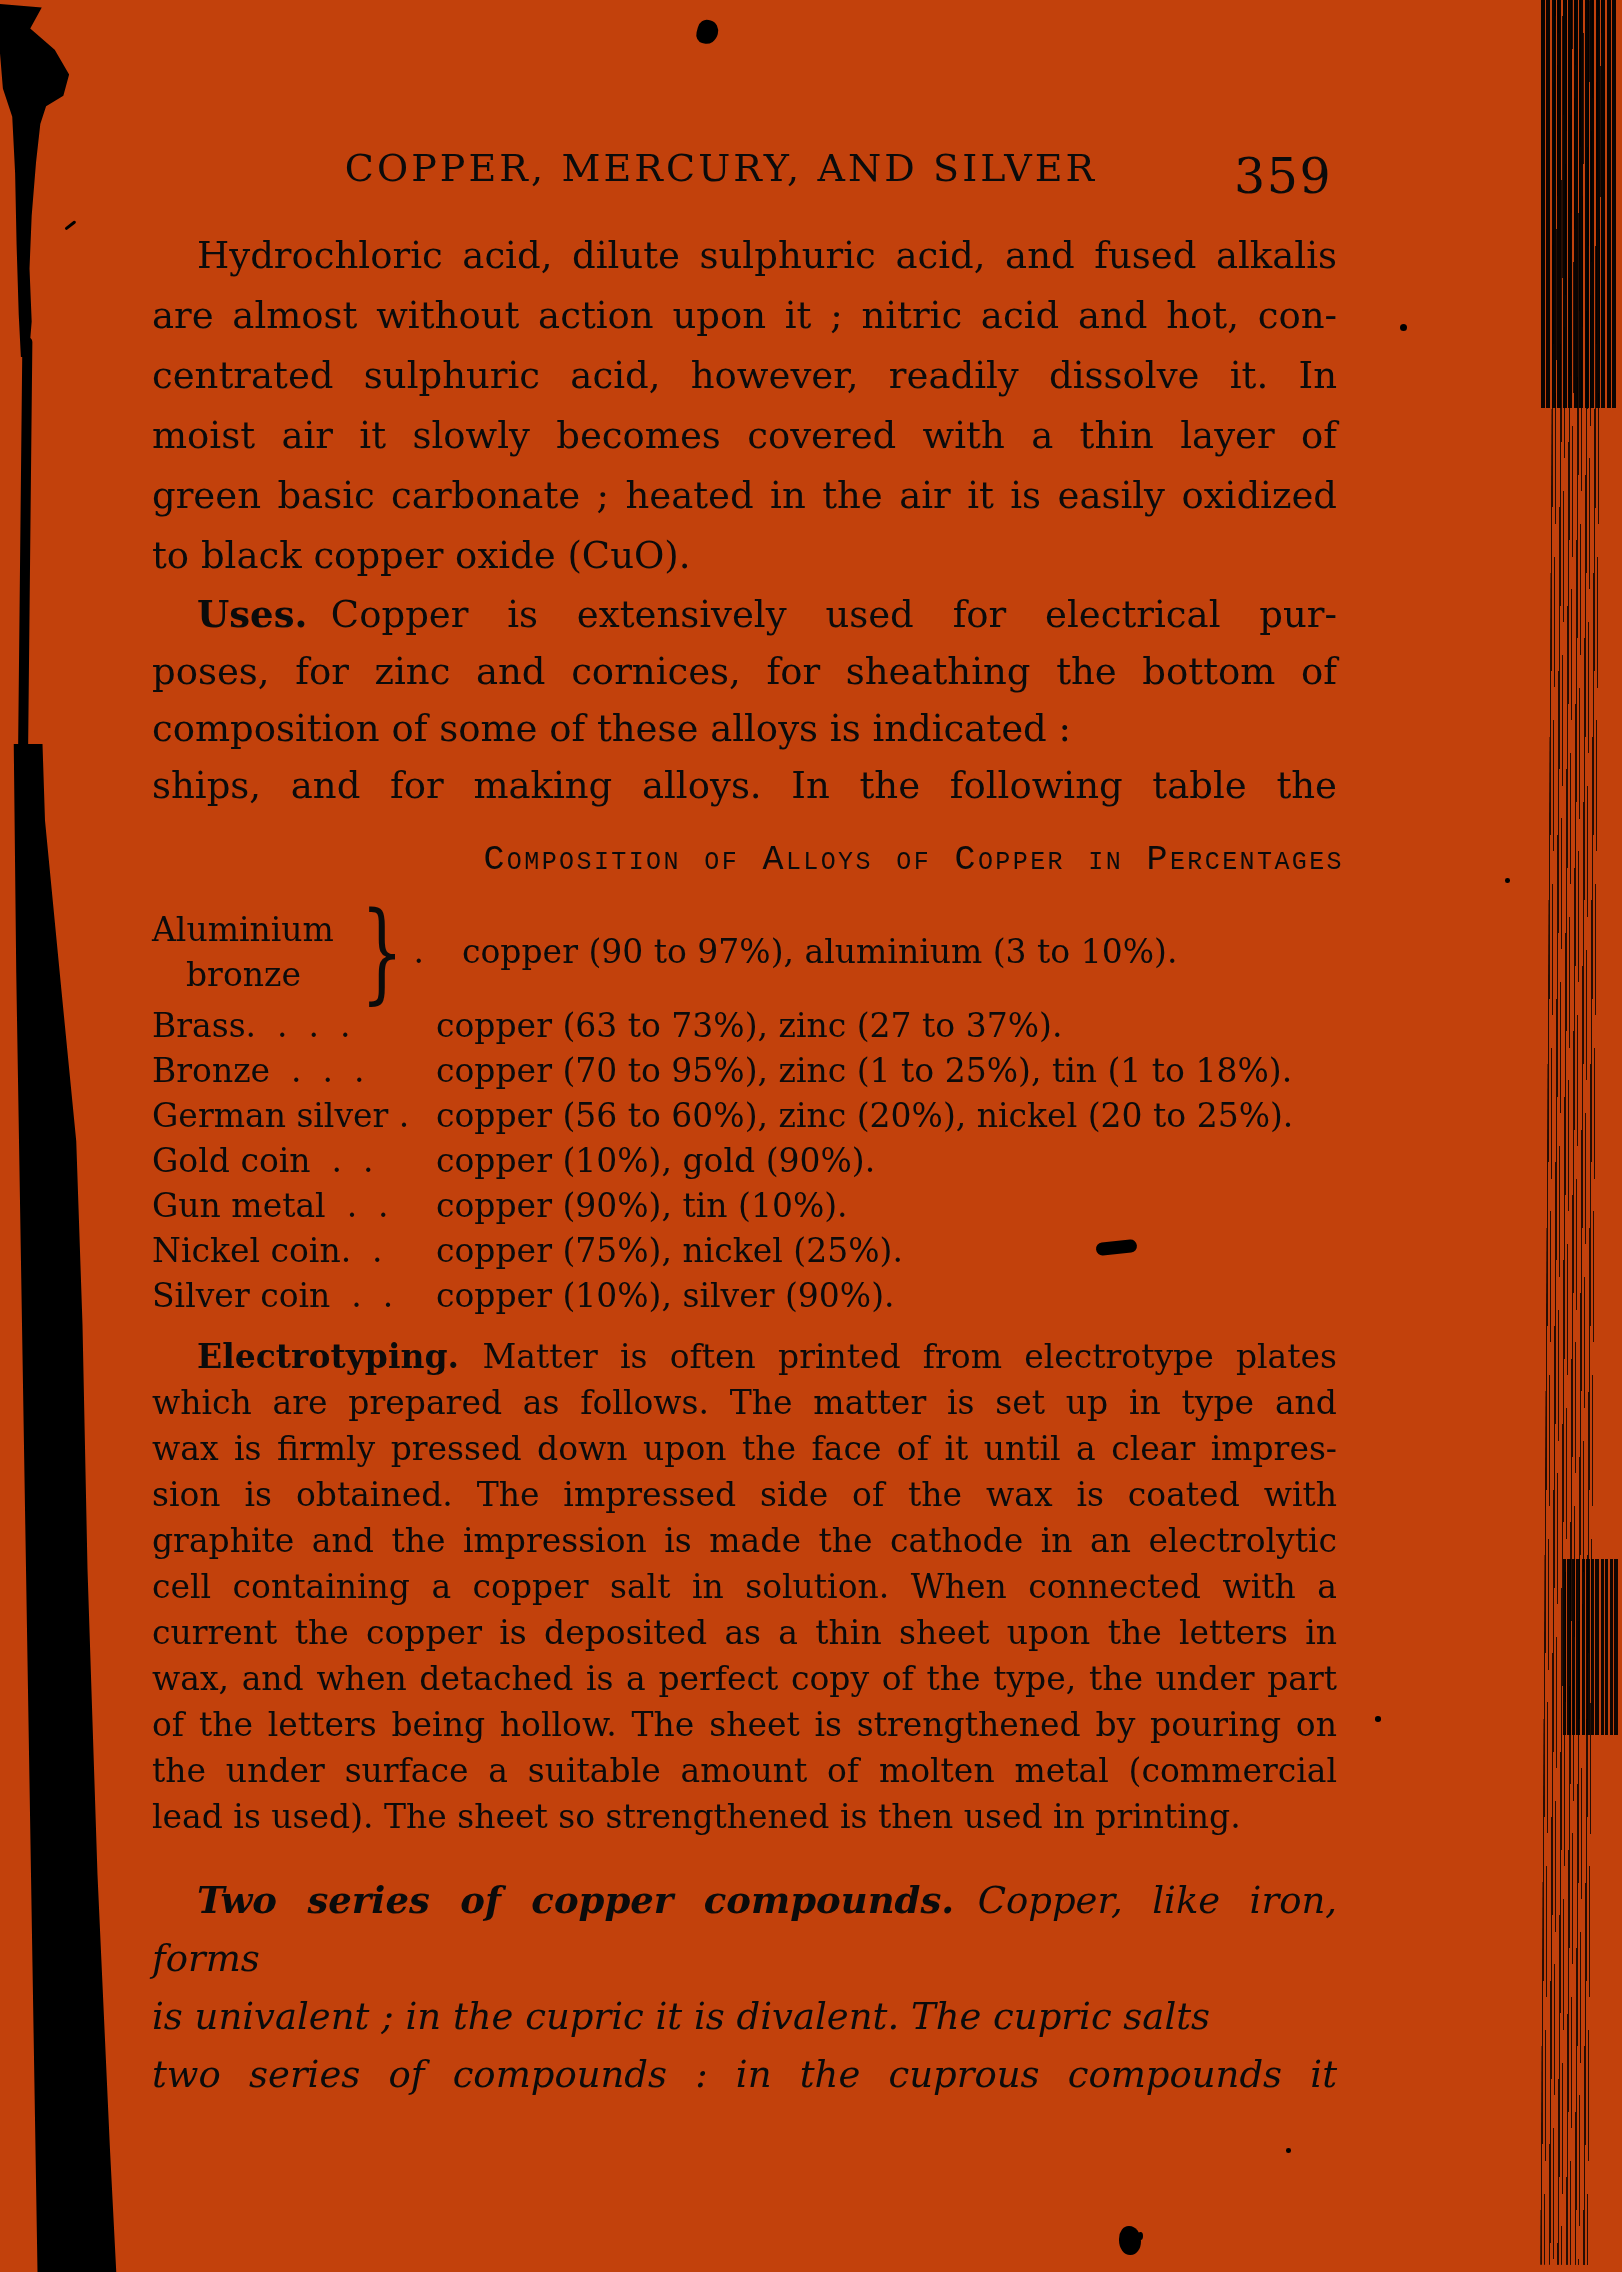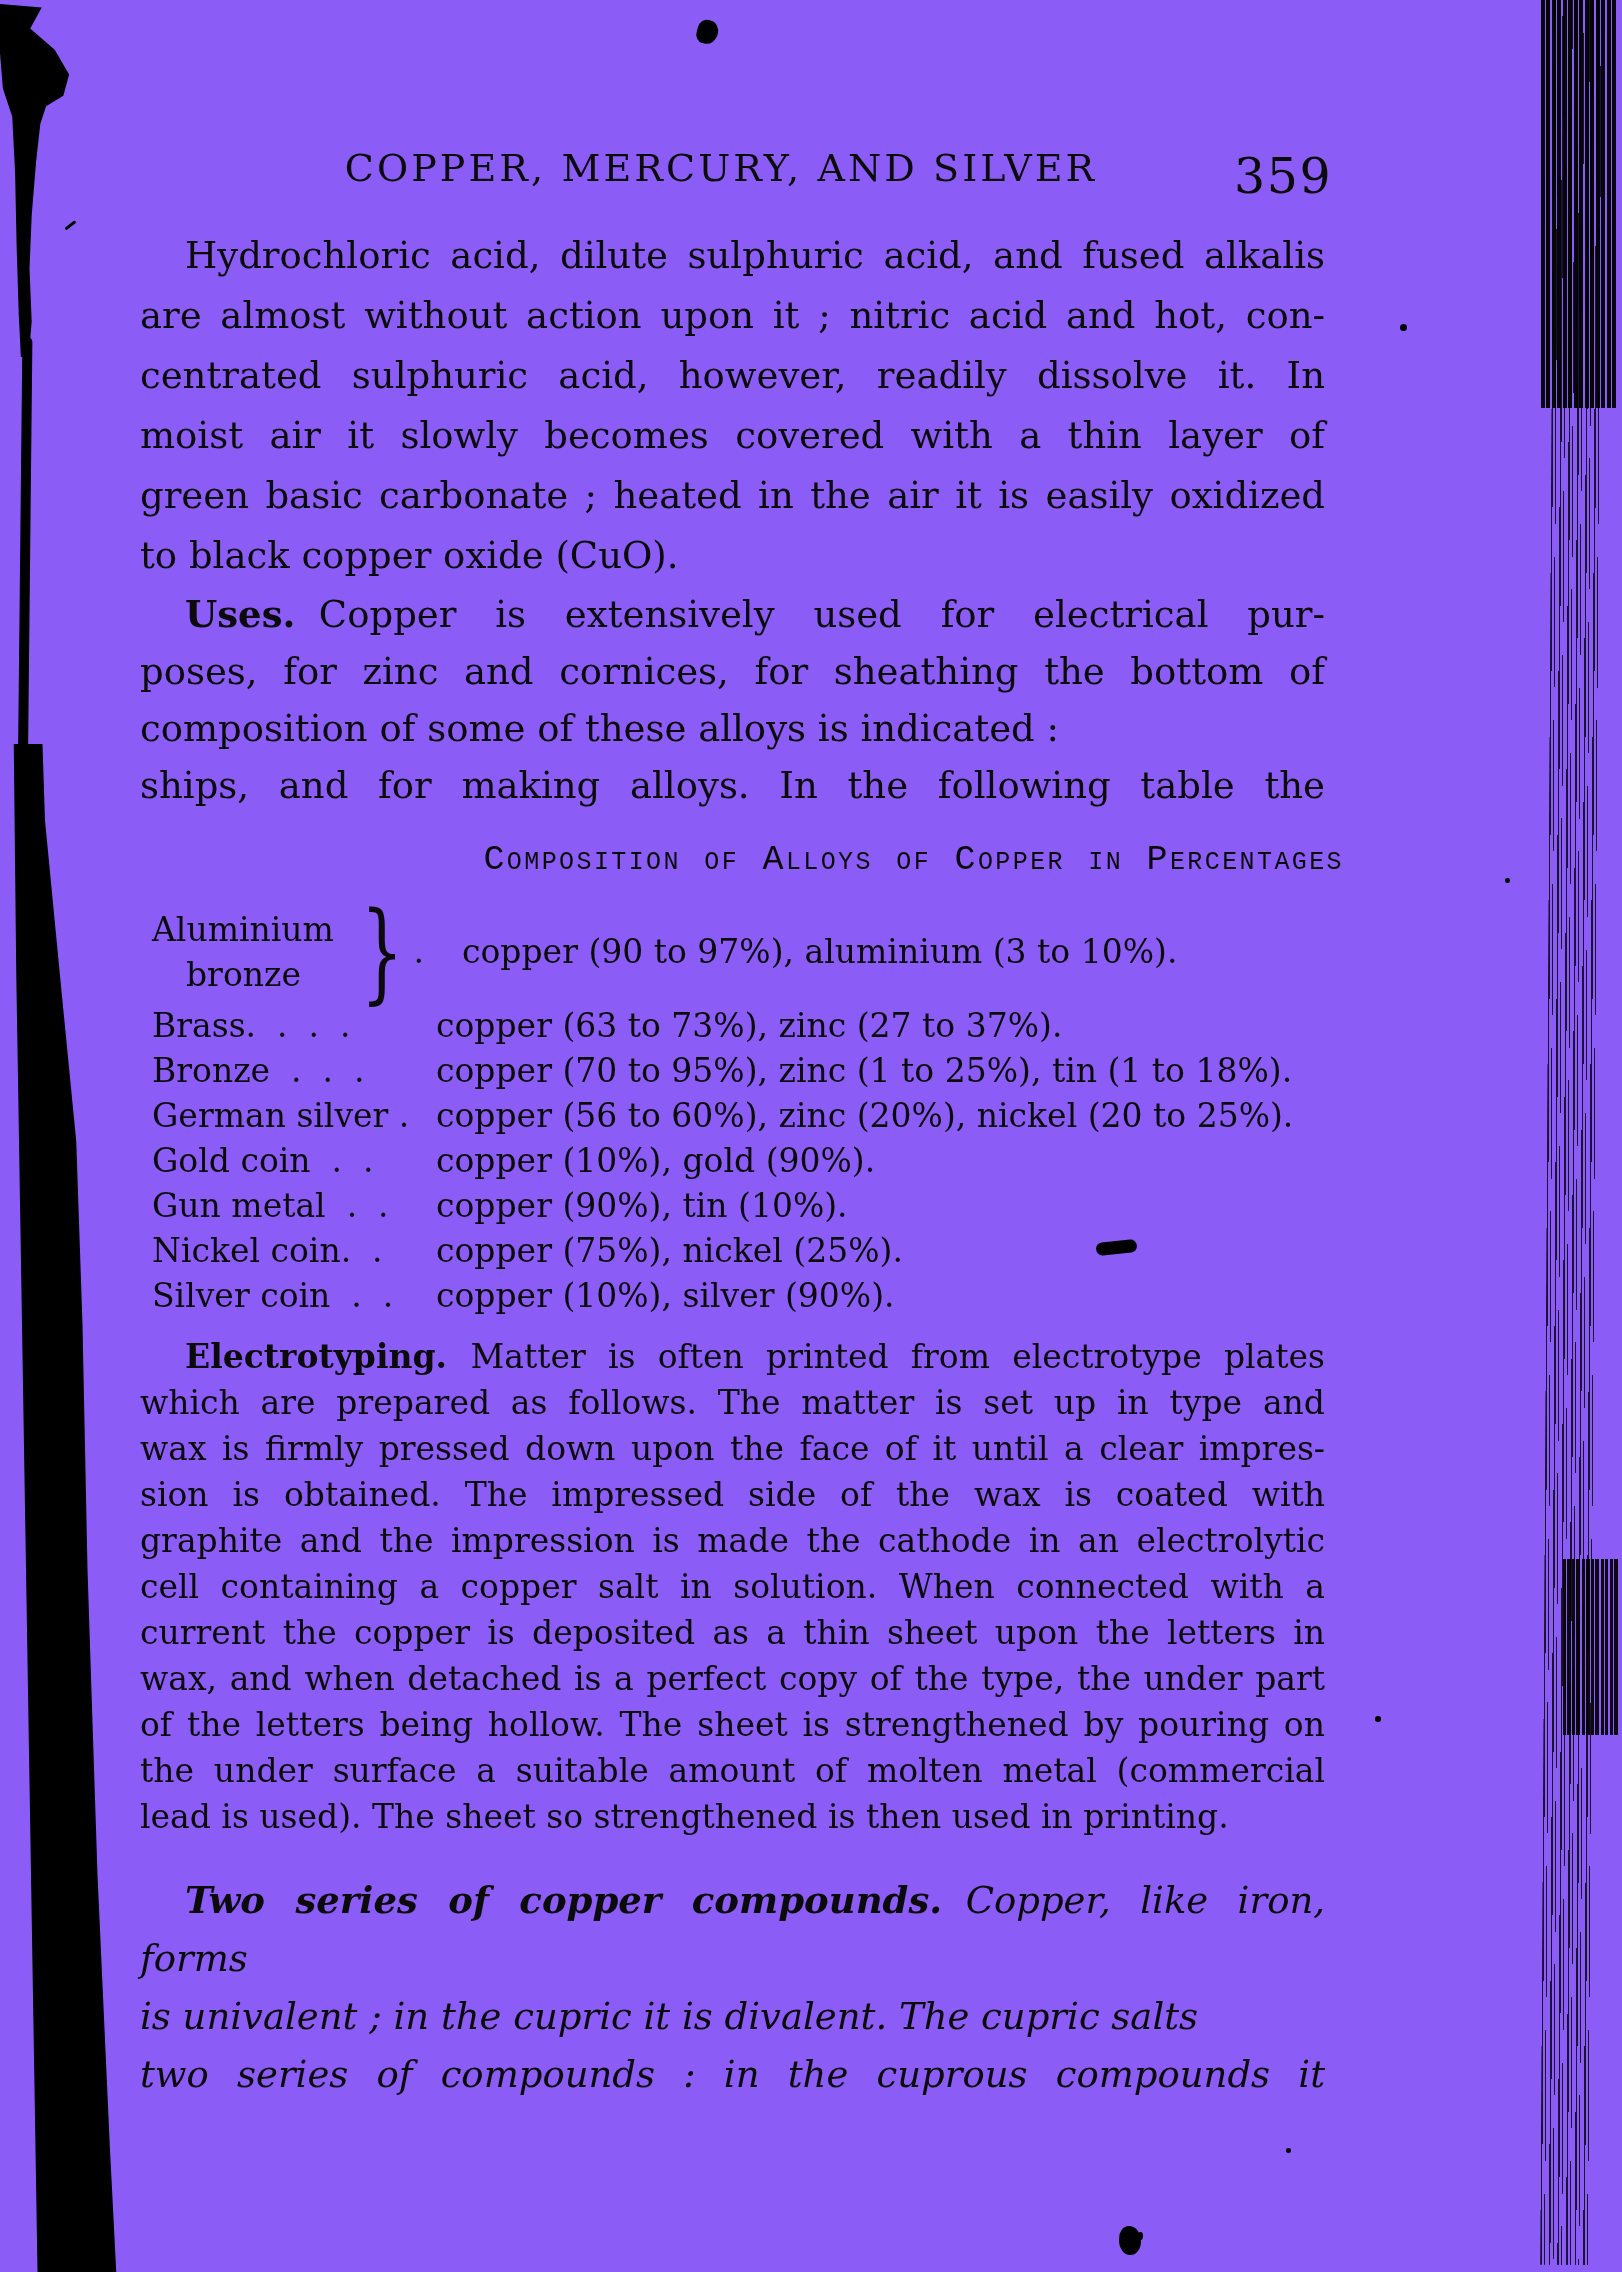--- a/index.html
+++ b/index.html
@@ -1,22 +1,22 @@
 <!DOCTYPE html>
 <html style="font-size:12.5px"><head>
 <meta charset="utf-8">
 <style>
   html,body{margin:0;padding:0;background:#e8e8e8;}
   .page{
-    position:relative;width:1622px;height:2273px;background:#8b5cf6;
+    position:relative;width:1622px;height:2273px;background:#c2410c;
     overflow:hidden;color:#0b0b0b;
     font-family:"DejaVu Serif","Liberation Serif",serif;
   }
   
-  .col{position:absolute;left:140px;width:1185px;}
+  .col{position:absolute;left:152px;width:1185px;}
   .jl{text-align:justify;text-align-last:justify;text-justify:inter-word;white-space:normal;}
   .jl-last{text-align-last:left;}
   .indent{text-indent:45px;}
   .lead{font-weight:bold;margin-right:23.5px;}
   .main{font-size:37px;line-height:60px;}
   .lh73{line-height:57px;}
   .small{font-size:33px;line-height:46px;}
   .small .lead{}
 
   .header{position:absolute;top:146px;left:152px;width:1185px;height:71px;}

